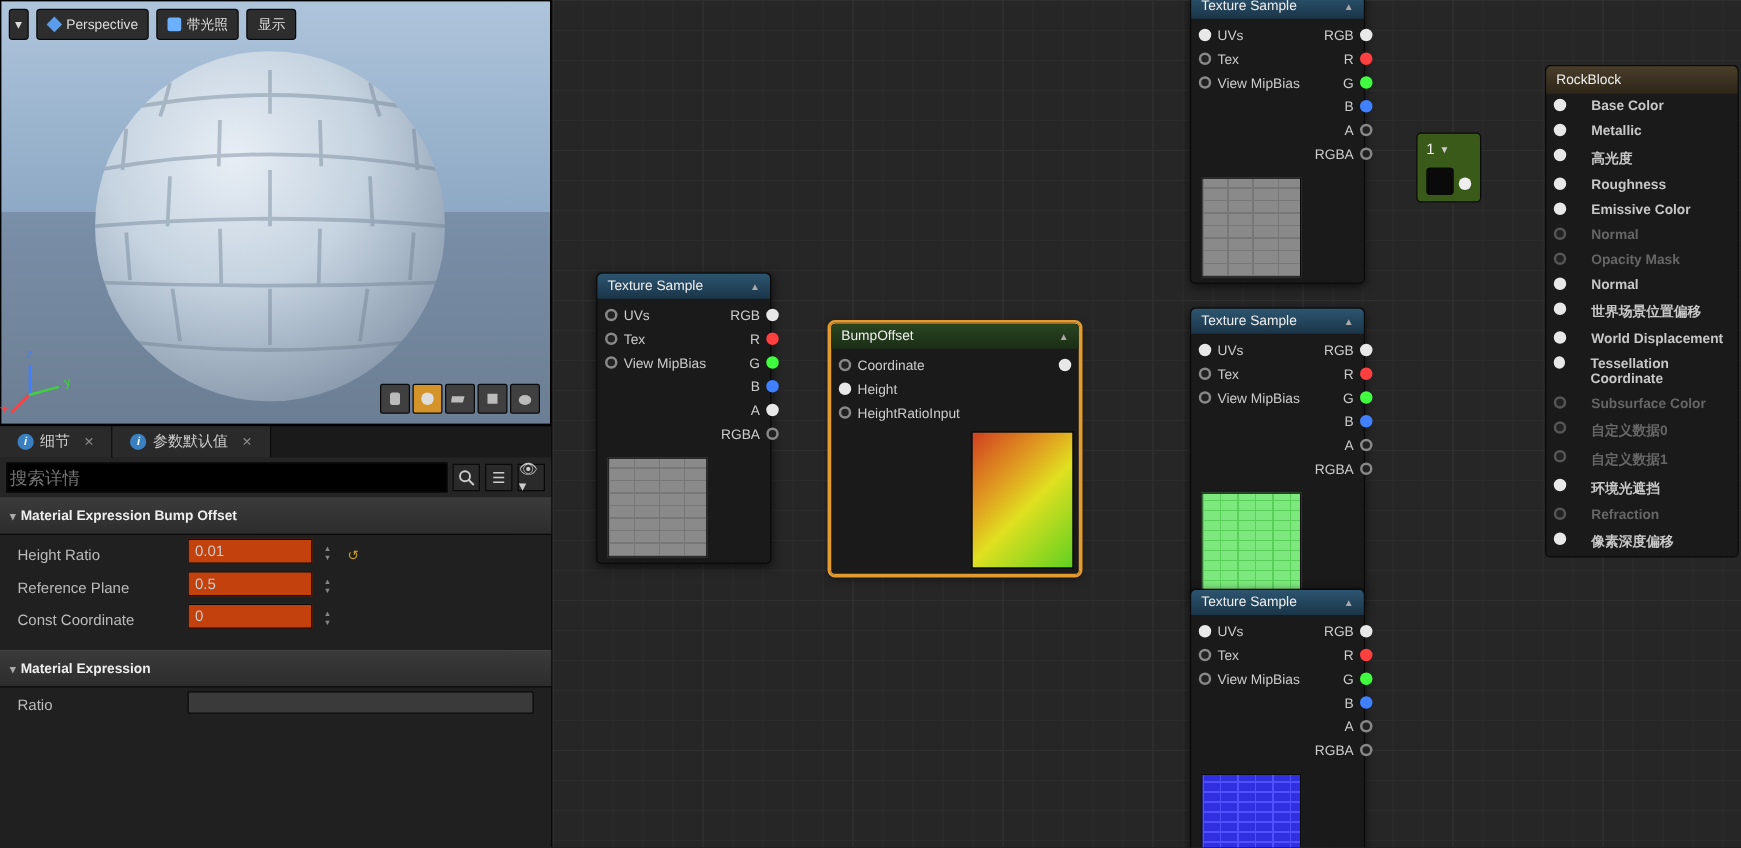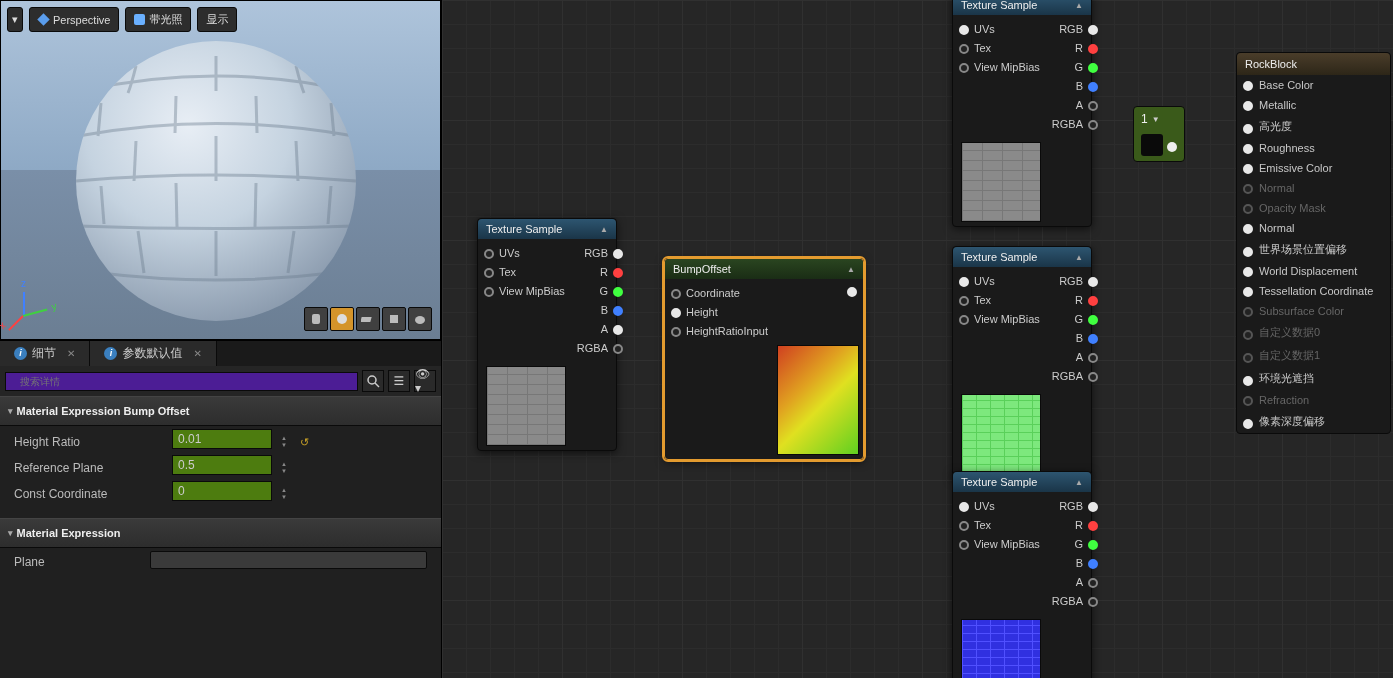--- a/index.html
+++ b/index.html
@@ -21,62 +21,62 @@
 .axis-x { position:absolute; width:20px; height:2px; background:#ff4040; left:12px; bottom:12px; transform:rotate(135deg); transform-origin:left;}
 .axis-x::after{content:"x"; color:#ff4040; position:absolute; right:-4px; top:2px; font-size:10px;}
 .prim-btns { position: absolute; bottom: 8px; right: 8px; display: flex; gap: 2px; z-index:4;}
 .prim-btn { width: 24px; height: 24px; background: #404040; border: 1px solid #0a0a0a; border-radius: 2px; display:flex; align-items:center; justify-content:center;}
 .prim-btn.active { background: #d4942a; }
 .tabs { display: flex; background: #1a1a1a; border-top: 1px solid #000; height: 26px; }
 .tab { padding: 5px 14px; background: #2a2a2a; border-right: 1px solid #0a0a0a; display: flex; align-items: center; gap: 5px; color: #ccc; position:relative;}
 .tab .info-icon { display:inline-block; width:13px; height:13px; border-radius:50%; background:#3a7fbf; color:#fff; text-align:center; line-height:13px; font-size:9px; font-weight:bold; font-style:italic;}
 .tab-close { color:#888; font-size:10px; margin-left:6px;}
 .search-row { display:flex; padding:4px 5px; gap:4px; background:#252525; align-items:center;}
-.search-input { flex:1; background:#4c1d95; border:1px solid #0a0a0a; padding:3px 14px; color:#888; font-size:10px;}
+.search-input { flex:1; background:#000000; border:1px solid #0a0a0a; padding:3px 2px; color:#888; font-size:14px;}
 .search-btn { width:22px; height:22px; background:#2a2a2a; border:1px solid #0a0a0a; display:flex; align-items:center; justify-content:center; color:#ccc;}
 .section-hdr { background: linear-gradient(180deg, #3a3a3a, #2d2d2d); padding:8px 8px; border-top:1px solid #444; border-bottom:1px solid #0a0a0a; font-weight:bold; color:#eee; font-size:11px; display:flex; align-items:center; gap:4px;}
 .section-hdr::before { content:"▾"; font-size:9px; color:#aaa; }
 .prop-row { display:flex; align-items:flex-end; padding:3px 14px; gap:6px;}
 .prop-label { width:130px; color:#bbb;}
-.prop-input { width:100px; background:#4d7c0f; border:1px solid #0a0a0a; padding:2px 5px; color:#ccc; position:relative;margin-left:22px;}
+.prop-input { width:100px; background:#c2410c; border:1px solid #0a0a0a; padding:2px 5px; color:#ccc; position:relative;}
 .spinner { display:inline-flex; flex-direction:column; width:12px;}
 .spinner span{height:7px; font-size:6px; text-align:center; line-height:6px; color:#888;}
 .revert-icon{ color:#c9a227; font-size:11px; margin-left:4px;}
 .desc-input { flex:1; background:#3a3a3a; border:1px solid #0a0a0a; height:18px; border-radius:2px;}
 
 .graph-panel { flex:1; position:relative; background:#262626; overflow:hidden;}
 .grid-bg { position:absolute; inset:0; background-image: linear-gradient(#303030 1px, transparent 1px), linear-gradient(90deg, #303030 1px, transparent 1px), linear-gradient(#2c2c2c 1px, transparent 1px), linear-gradient(90deg, #2c2c2c 1px, transparent 1px); background-size: 120px 120px, 120px 120px, 24px 24px, 24px 24px;}
 svg.wires { position:absolute; inset:0; pointer-events:none; }
 
 .node { position:absolute; background:#1a1a1a; border:1px solid #0a0a0a; border-radius:4px; box-shadow:0 2px 8px rgba(0,0,0,0.6); font-size:11px;}
 .node.selected { outline:2px solid #e39b2f; border-color:#e39b2f;}
 .node-hdr { background: linear-gradient(180deg, #2d5570, #1a3548); padding:4px 8px; border-radius:4px 4px 0 0; display:flex; justify-content:space-between; align-items:center; color:#eee; font-weight:500;}
 .node-hdr .hdr-arrow { font-size:8px; color:#aaa;}
 .node-body { display:flex; padding:4px 0;}
 .node-col { display:flex; flex-direction:column; gap:7px; padding:4px 6px;}
 .node-col.out { align-items:flex-end; text-align:right;}
-.pin-row { display:flex; align-items:flex-end; gap:5px; white-space:nowrap; color:#ccc;}
+.pin-row { display:flex; align-items:flex-start; gap:5px; white-space:nowrap; color:#ccc;}
 .pin { width:10px; height:10px; border-radius:50%; border:2px solid #888; background:#222;}
 .pin.filled { background:#e8e8e8; border-color:#e8e8e8;}
 .pin.red { border-color:#ff4040;} .pin.red.filled{background:#ff4040;}
 .pin.green { border-color:#40ff40;} .pin.green.filled{background:#40ff40;}
 .pin.blue { border-color:#4080ff;} .pin.blue.filled{background:#4080ff;}
 .tex-preview { margin:4px 8px; width:80px; height:80px; border:1px solid #0a0a0a;}
 .brick-tex { background: #8a8a8a; background-image: repeating-linear-gradient(0deg, #777 0 1px, transparent 1px 10px), repeating-linear-gradient(90deg, #777 0 1px, transparent 1px 20px);}
 .green-tex { background:#7de87d; background-image: repeating-linear-gradient(0deg, #5ad05a 0 1px, transparent 1px 8px), repeating-linear-gradient(90deg, #5ad05a 0 1px, transparent 1px 14px);}
 .blue-tex { background:#3030e0; background-image: repeating-linear-gradient(0deg, #5050ff 0 1px, transparent 1px 8px), repeating-linear-gradient(90deg, #5050ff 0 1px, transparent 1px 14px);}
 .bump-preview { margin:0; width:82px; height:110px; background: linear-gradient(135deg, #d04020 0%, #e0a020 35%, #e0e020 55%, #60d020 100%);}
 .const-node { position:absolute; background:#3a5a1a; border:1px solid #0a0a0a; border-radius:4px; padding:5px 7px; display:flex; align-items:center; gap:6px;}
 .const-node .cbody { width:22px; height:22px; background:#0a0a0a; border-radius:3px; margin-top:2px;}
 .const-pin{width:10px;height:10px;border-radius:50%;background:#eee;margin-top:6px;}
 
 .result-node { position:absolute; background:#1a1a1a; border:1px solid #0a0a0a; border-radius:4px; font-size:11px; width:155px;}
 .result-hdr { background: linear-gradient(180deg, #4a3d2a, #2d2618); padding:5px 8px; border-radius:4px 4px 0 0; color:#eee;}
 .result-body { padding:4px 6px; display:flex; flex-direction:column; gap:8px;}
-.result-row { display:flex; align-items:flex-end; gap:6px;}
+.result-row { display:flex; align-items:flex-start; gap:20px;font-weight:bold;}
 .result-row.disabled { color:#666;}
 .result-row .pin { width:10px; height:10px;}
 .result-row.disabled .pin { border-color:#555;}
 
 .comment-box { position:absolute; background:rgba(70,70,70,0.6); border:1px solid #2a2a2a; border-radius:4px;}
 .comment-hdr { background: linear-gradient(180deg, #888, #666); padding:8px 12px; color:#eee; font-size:16px; font-weight:500; text-shadow:1px 1px 1px rgba(0,0,0,0.6); border-radius:4px 4px 0 0;}
 </style>
 </head>
 <body>
 
@@ -200,21 +200,21 @@
     <div class="prop-label">Const Coordinate</div>
     <div class="prop-input"><span>0</span></div>
     <div class="spinner">
         <span>▲</span>
         <span>▼</span>
       </div>
   </div>
   <div style="height:14px"></div>
   <div class="section-hdr">Material Expression</div>
   <div class="prop-row">
-    <div class="prop-label">Plane</div>
+    <div class="prop-label">Ratio</div>
     <div class="desc-input"></div>
   </div>
 </div>
 
 <div class="graph-panel">
   <div class="grid-bg"></div>
   <svg class="wires">
     <g stroke="#e8e8e8" stroke-width="2" fill="none">
       <path d="M170 347 C200 347 200 319 230 319"></path>
       <path d="M417 296 C460 296 460 30 513 30"></path>

